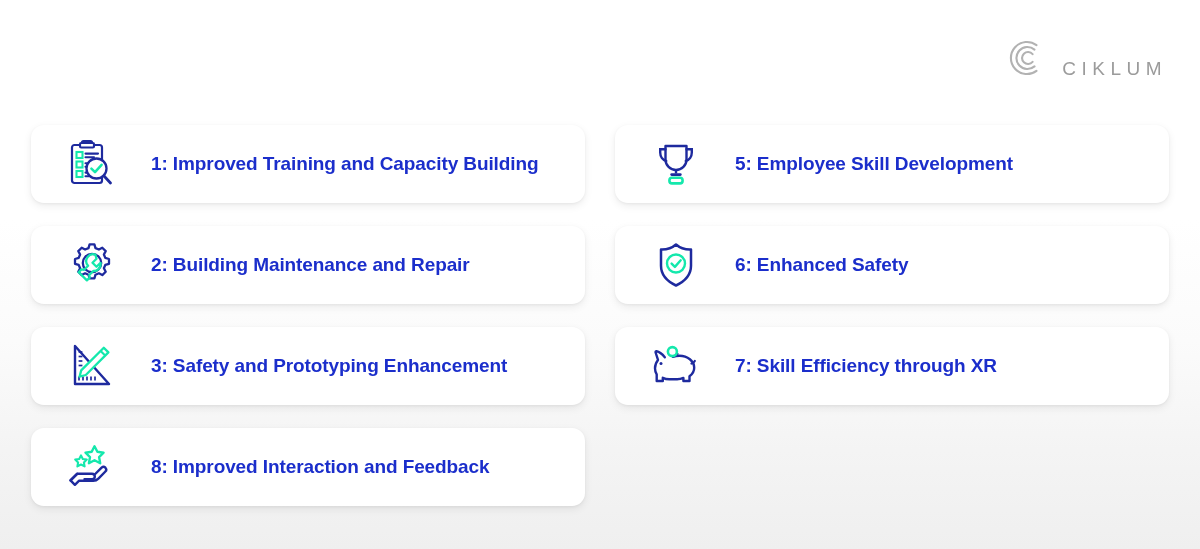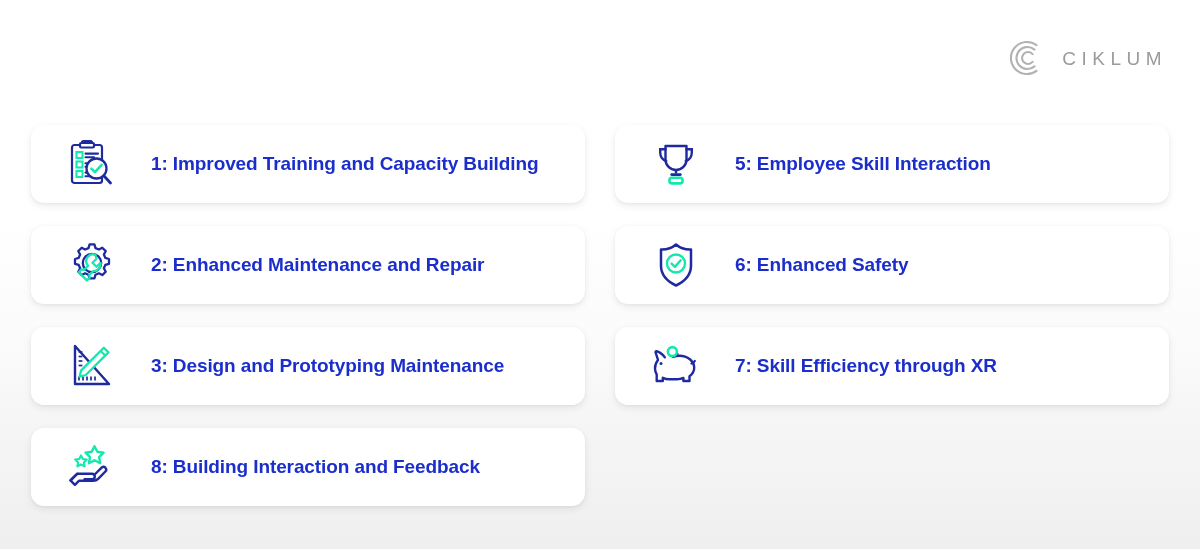--- a/index.html
+++ b/index.html
@@ -37,21 +37,21 @@
     top: 0; left: 0;
     width: 1200px;
     height: 110px;
   }
 
   #logo {
     position: absolute;
     right: 33px;
     top: 38px;
     display: flex;
-    align-items: center;
+    align-items: flex-end;
     gap: 16px;
   }
 
   #logo-mark { display: block; }
 
   #logo-text {
     color: #9b9b9b;
     font-size: 19px;
     letter-spacing: 5.5px;
     font-weight: 400;
@@ -151,32 +151,32 @@
       <span class="card-icon">
         <svg width="46" height="46" viewBox="0 0 46 46" fill="none">
           <path d="M12.5 5h21v13.5c0 5.8-4.7 10.5-10.5 10.5S12.5 24.3 12.5 18.5V5Z" stroke="#1e2a9e" stroke-width="2.4" stroke-linejoin="round"></path>
           <path d="M12.5 8.2H7.2v3.4c0 4.3 2.6 7.6 6 8.4" stroke="#1e2a9e" stroke-width="2.4" fill="none" stroke-linecap="round"></path>
           <path d="M33.5 8.2h5.3v3.4c0 4.3-2.6 7.6-6 8.4" stroke="#1e2a9e" stroke-width="2.4" fill="none" stroke-linecap="round"></path>
           <line x1="23" y1="29" x2="23" y2="32.5" stroke="#1e2a9e" stroke-width="2.4"></line>
           <line x1="18.6" y1="33.6" x2="27.4" y2="33.6" stroke="#1e2a9e" stroke-width="2.6" stroke-linecap="round"></line>
           <rect x="16.4" y="36.8" width="13.2" height="5.6" rx="2.6" stroke="#14e8ac" stroke-width="2.6" fill="none"></rect>
         </svg>
       </span>
-      <span class="card-label">5: Employee Skill Interaction</span>
+      <span class="card-label">5: Employee Skill Development</span>
     </div>
 
     <div class="card">
       <span class="card-icon">
         <svg width="48" height="48" viewBox="0 0 48 48" fill="none">
           <path d="M21.6 3.4h4.8l1.1 3.7 3.4 1.4 3.4-1.8 3.4 3.4-1.8 3.4 1.4 3.4 3.7 1.1v4.8l-3.7 1.1-1.4 3.4 1.8 3.4-3.4 3.4-3.4-1.8-3.4 1.4-1.1 3.7h-4.8l-1.1-3.7-3.4-1.4-3.4 1.8-3.4-3.4 1.8-3.4-1.4-3.4-3.7-1.1v-4.8l3.7-1.1 1.4-3.4-1.8-3.4 3.4-3.4 3.4 1.8 3.4-1.4 1.1-3.7Z" stroke="#1e2a9e" stroke-width="2.3" stroke-linejoin="round" fill="none"></path>
           <circle cx="24" cy="22" r="9.2" stroke="#1e2a9e" stroke-width="2.3" fill="none"></circle>
           <path d="M27.4 13.6a6.9 6.9 0 0 0-7.3 11.2l-4 4-2.6-.4-2.8 2.8 8.2 8.2 2.8-2.8-.4-2.6 4-4a6.9 6.9 0 0 0 7.2-8.2l-4 4-4-4 4-4Z" stroke="#14e8ac" stroke-width="2.3" fill="none" stroke-linejoin="round" stroke-linecap="round"></path>
         </svg>
       </span>
-      <span class="card-label">2: Enhanced Maintenance and Repair</span>
+      <span class="card-label">2: Building Maintenance and Repair</span>
     </div>
 
     <div class="card">
       <span class="card-icon">
         <svg width="44" height="48" viewBox="0 0 44 48" fill="none">
           <path d="M22 3.5 c5 4.4 9.6 5.2 15 5 v16.2 c0 9-6.3 15.6-15 19.8 C13.3 40.3 7 33.7 7 24.7 V8.5 c5.4.2 10-0.6 15-5Z" stroke="#1e2a9e" stroke-width="2.5" stroke-linejoin="round" fill="none"></path>
           <circle cx="22" cy="22.5" r="9" stroke="#14e8ac" stroke-width="2.4" fill="none"></circle>
           <path d="M17.6 22.6l3.3 3.3 5.8-6.6" stroke="#14e8ac" stroke-width="2.4" fill="none" stroke-linecap="round" stroke-linejoin="round"></path>
         </svg>
       </span>
@@ -194,21 +194,21 @@
           <line x1="26" y1="38.4" x2="26" y2="34.5" stroke="#1e2a9e" stroke-width="1.7"></line>
           <line x1="9.6" y1="10" x2="13.4" y2="10" stroke="#1e2a9e" stroke-width="1.7"></line>
           <line x1="9.6" y1="14.5" x2="13.4" y2="14.5" stroke="#1e2a9e" stroke-width="1.7"></line>
           <line x1="9.6" y1="19" x2="13.4" y2="19" stroke="#1e2a9e" stroke-width="1.7"></line>
           <line x1="9.6" y1="23.5" x2="13.4" y2="23.5" stroke="#1e2a9e" stroke-width="1.7"></line>
           <path d="M34.8 5.8l4.6 4.6-22.6 22.6-6.2 1.6 1.6-6.2L34.8 5.8Z" stroke="#14e8ac" stroke-width="2.3" stroke-linejoin="round" fill="#ffffff"></path>
           <line x1="31.6" y1="9" x2="36.2" y2="13.6" stroke="#14e8ac" stroke-width="2.1"></line>
           <path d="M10.6 34.6l2.4-0.6-1.8-1.8-0.6 2.4Z" fill="#14e8ac"></path>
         </svg>
       </span>
-      <span class="card-label">3:  Design and Prototyping Maintenance</span>
+      <span class="card-label">3:  Safety and Prototyping Enhancement</span>
     </div>
 
     <div class="card">
       <span class="card-icon">
         <svg width="50" height="44" viewBox="0 0 50 44" fill="none">
           <path d="M13.8 13.2 C10.3 8.9 8.2 7.6 5.6 7.2 c-0.8-0.1-1.2.5-1 1.3 l2.4 7.4 C5 18.3 4 21.2 4 24.2 c0 2.3.6 4.4 1.7 6.2 V37 h6.1 v-3.2 c1.9.9 4.1 1.4 6.5 1.4 h7.8 c2.3 0 4.4-.5 6.3-1.3 V37 h6.1 v-4.8 c2.9-2.1 4.7-5.1 4.7-8.5 0-6.6-6.6-12-14.8-12 -2.3 0-4.5.4-6.5 1.1" stroke="#1e2a9e" stroke-width="2.4" stroke-linejoin="round" stroke-linecap="round" fill="none"></path>
           <circle cx="10" cy="19.4" r="1.5" fill="#1e2a9e"></circle>
           <path d="M40.5 19.5 c1.6-0.6 2.7-1.4 3.3-2.6" stroke="#1e2a9e" stroke-width="2.2" fill="none" stroke-linecap="round"></path>
           <path d="M19.5 11.4 c2.2-1 4.6-1.5 7-1.5" stroke="#1e2a9e" stroke-width="2.2" fill="none" stroke-linecap="round"></path>
           <circle cx="21.4" cy="7.6" r="4.5" stroke="#14e8ac" stroke-width="2.6" fill="#ffffff"></circle>
@@ -220,17 +220,17 @@
 
     <div class="card">
       <span class="card-icon">
         <svg width="52" height="46" viewBox="0 0 52 46" fill="none">
           <path d="M28.5 2.2l2.9 5.6 6.2.9 -4.5 4.4 1.1 6.2 -5.7-3 -5.6 3 1.1-6.2 -4.5-4.4 6.2-.9 2.8-5.6Z" stroke="#14e8ac" stroke-width="2.4" stroke-linejoin="round" fill="none"></path>
           <path d="M15 11.4l1.8 3.6 4 .6 -2.9 2.8.7 4 -3.6-1.9 -3.6 1.9.7-4 -2.9-2.8 4-.6 1.8-3.6Z" stroke="#14e8ac" stroke-width="2.1" stroke-linejoin="round" fill="none"></path>
           <path d="M4.5 36.4 l6.6-6.6 h14.8 c1.6 0 2.9 1.2 2.9 2.7 0 1.5-1.3 2.7-2.9 2.7 h-7.4" stroke="#1e2a9e" stroke-width="2.4" stroke-linejoin="round" stroke-linecap="round" fill="none"></path>
           <path d="M11.1 29.8 l-6.6 6.6 4.4 4.4 4-4 h14.3 c2 0 3.9-.8 5.2-2.2 l7-7.1 c1-1 1-2.7 0-3.8 -1-1-2.7-1-3.8 0 l-6.4 6.3" stroke="#1e2a9e" stroke-width="2.4" stroke-linejoin="round" stroke-linecap="round" fill="none"></path>
         </svg>
       </span>
-      <span class="card-label">8: Building Interaction and Feedback</span>
+      <span class="card-label">8: Improved Interaction and Feedback</span>
     </div>
 
   </div>
 </div>
 
 </body></html>

